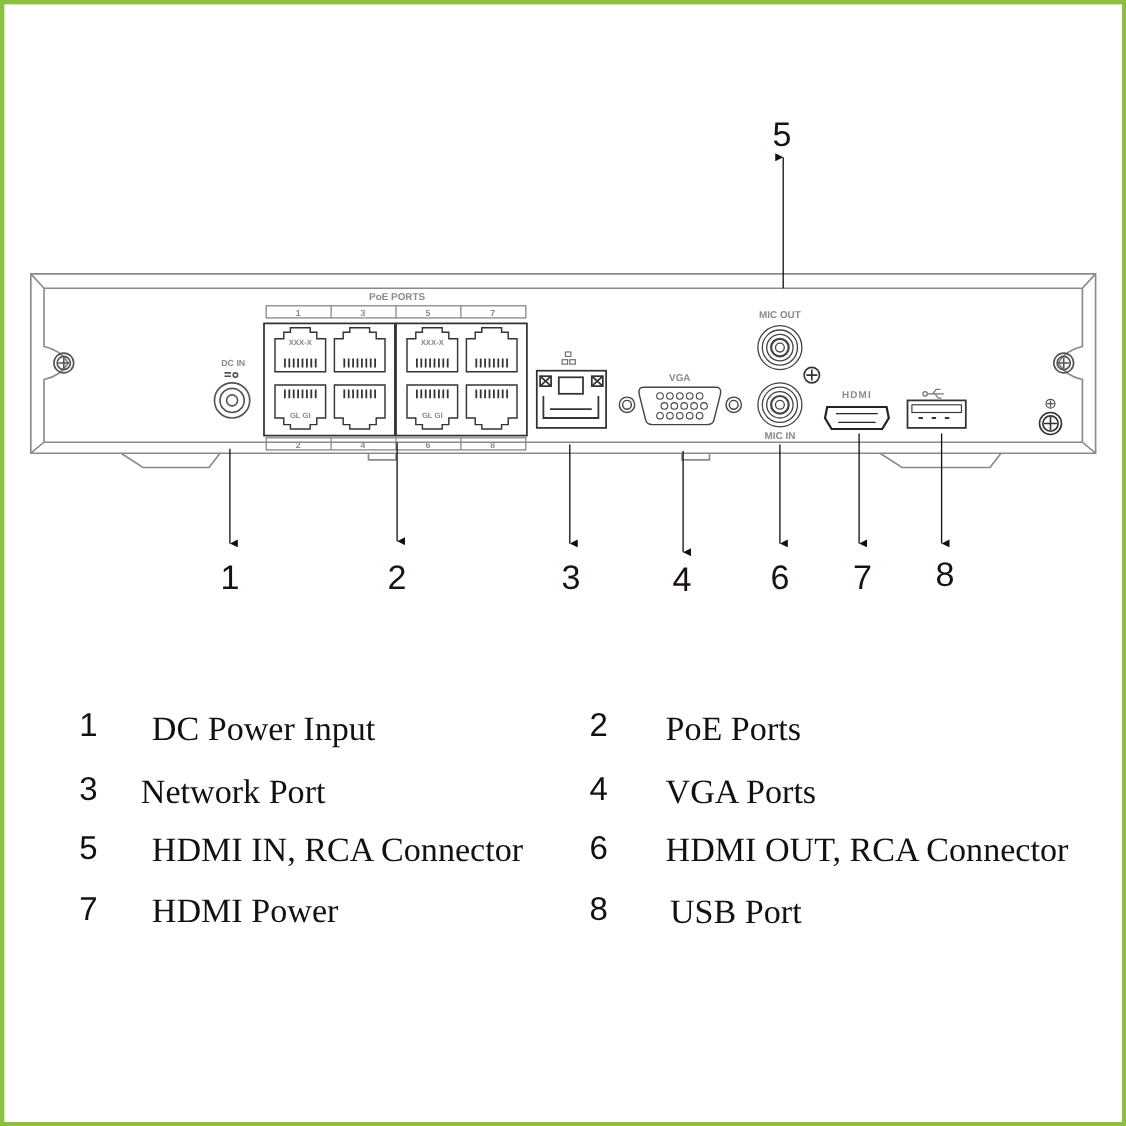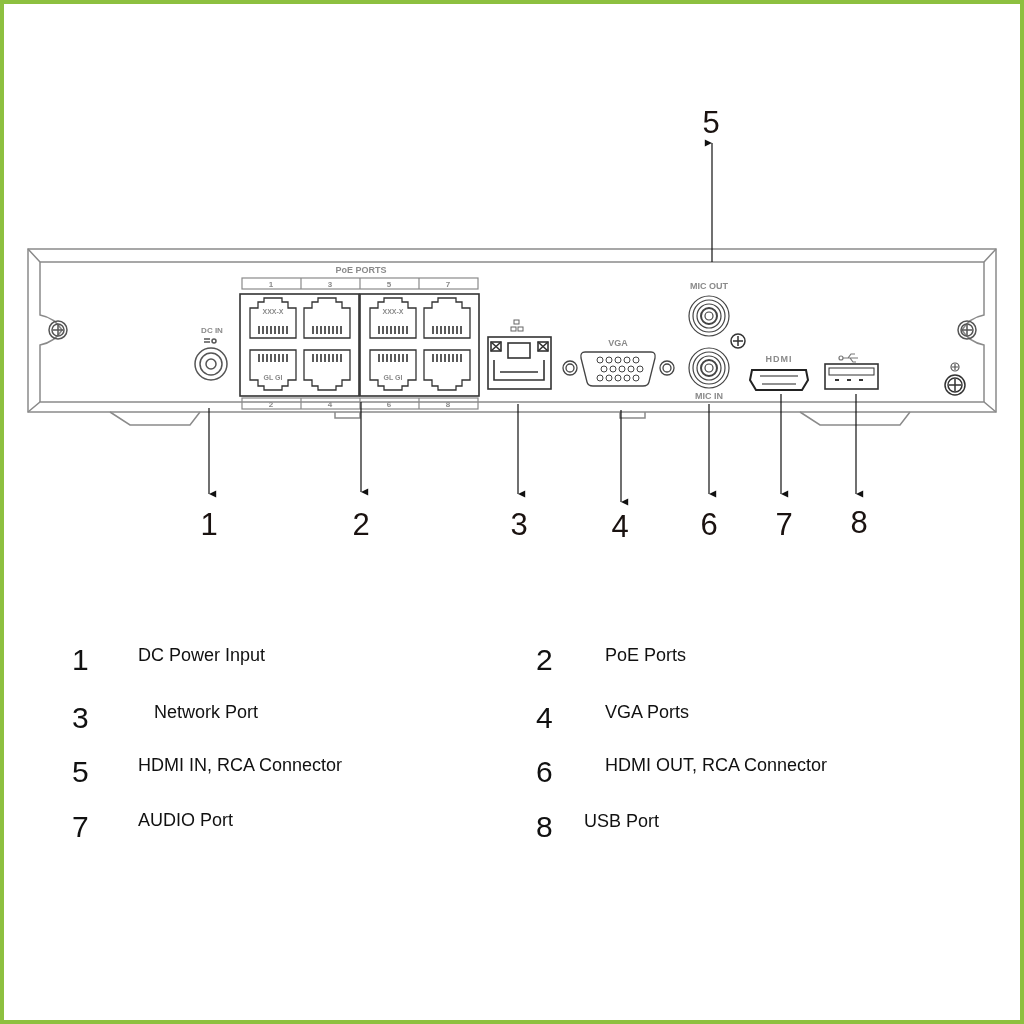--- a/index.html
+++ b/index.html
@@ -3,21 +3,21 @@
 <meta charset="utf-8">
 <style>
   html, body { margin:0; padding:0; background:#ffffff; }
   body { width:1024px; height:1024px; position:relative; overflow:hidden; font-family:"Liberation Sans", sans-serif; }
   .frame { position:absolute; left:0; top:0; width:1024px; height:1024px; box-sizing:border-box; border:4px solid #8dc040; pointer-events:none; }
   svg.panel { position:absolute; left:0; top:0; }
   .lbl { font-family:"Liberation Sans", sans-serif; fill:#8a8a8a; font-weight:bold; }
   .callnum { font-family:"Liberation Sans", sans-serif; font-size:31px; fill:#1a1210; }
   .legend { position:absolute; font-family:"Liberation Sans", sans-serif; color:#111; }
   .legend .num { position:absolute; font-size:30px; }
-  .legend .txt { position:absolute; font-size:18px; white-space:nowrap; }
+  .legend .txt { position:absolute; font-size:31px; white-space:nowrap;font-family:Liberation Serif, serif; }
 </style>
 </head>
 <body>
 
 <div class="frame"></div>
 
 <svg class="panel" width="1024" height="1024" viewBox="0 0 1024 1024">
   <defs>
     <marker id="arr" viewBox="0 0 10 10" refX="5" refY="10" markerWidth="6" markerHeight="9" orient="auto-start-reverse">
       <path d="M0,0 L10,0 L5,10 Z" fill="#111"></path>
@@ -225,40 +225,40 @@
   <text class="callnum" x="859" y="533" text-anchor="middle">8</text>
 </svg>
 
 <div class="legend">
   <div>
     <span class="num" style="left:72px;top:643px;">1</span>
     <span class="txt" style="left:138px;top:645px;">DC Power Input</span>
   </div>
   <div>
     <span class="num" style="left:72px;top:701px;">3</span>
-    <span class="txt" style="left:154px;top:702px;">Network Port</span>
+    <span class="txt" style="left:128px;top:702px;">Network Port</span>
   </div>
   <div>
     <span class="num" style="left:72px;top:755px;">5</span>
     <span class="txt" style="left:138px;top:755px;">HDMI IN, RCA Connector</span>
   </div>
   <div>
     <span class="num" style="left:72px;top:810px;">7</span>
-    <span class="txt" style="left:138px;top:810px;">AUDIO Port</span>
+    <span class="txt" style="left:138px;top:810px;">HDMI Power</span>
   </div>
 
   <div>
     <span class="num" style="left:536px;top:643px;">2</span>
     <span class="txt" style="left:605px;top:645px;">PoE Ports</span>
   </div>
   <div>
     <span class="num" style="left:536px;top:701px;">4</span>
     <span class="txt" style="left:605px;top:702px;">VGA Ports</span>
   </div>
   <div>
     <span class="num" style="left:536px;top:755px;">6</span>
     <span class="txt" style="left:605px;top:755px;">HDMI OUT, RCA Connector</span>
   </div>
   <div>
     <span class="num" style="left:536px;top:810px;">8</span>
-    <span class="txt" style="left:584px;top:811px;text-align:right;">USB Port</span>
+    <span class="txt" style="left:609px;top:811px;text-align:right;">USB Port</span>
   </div>
 </div>
 
 </body></html>

